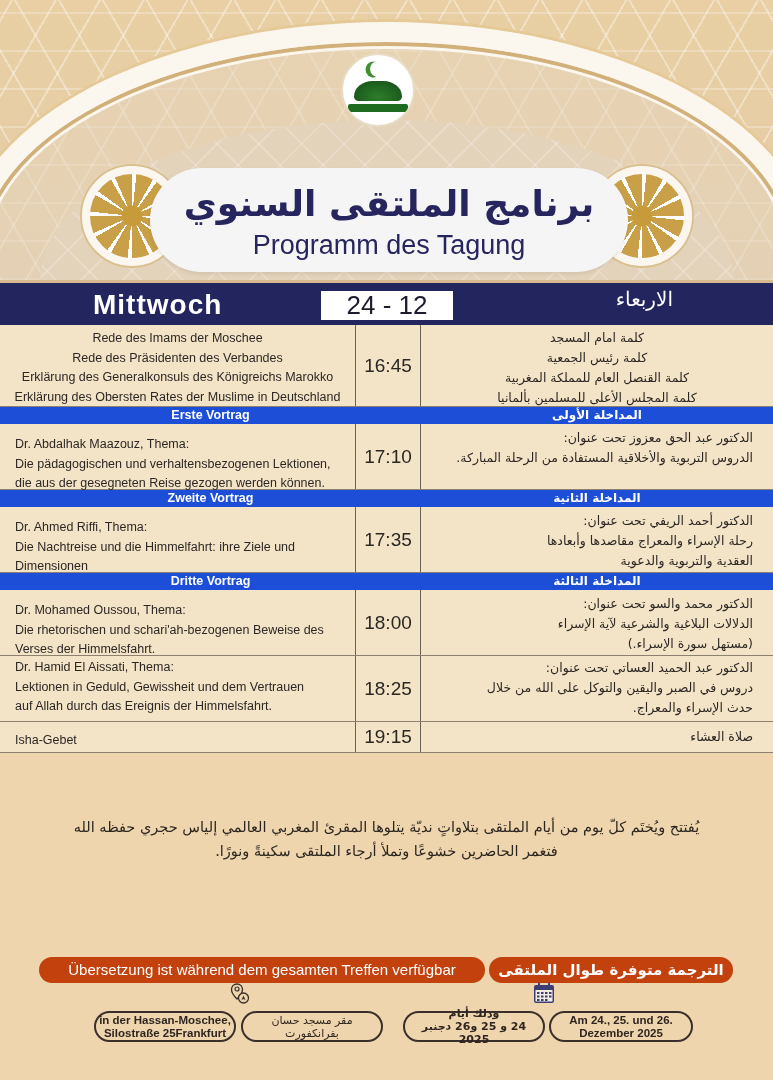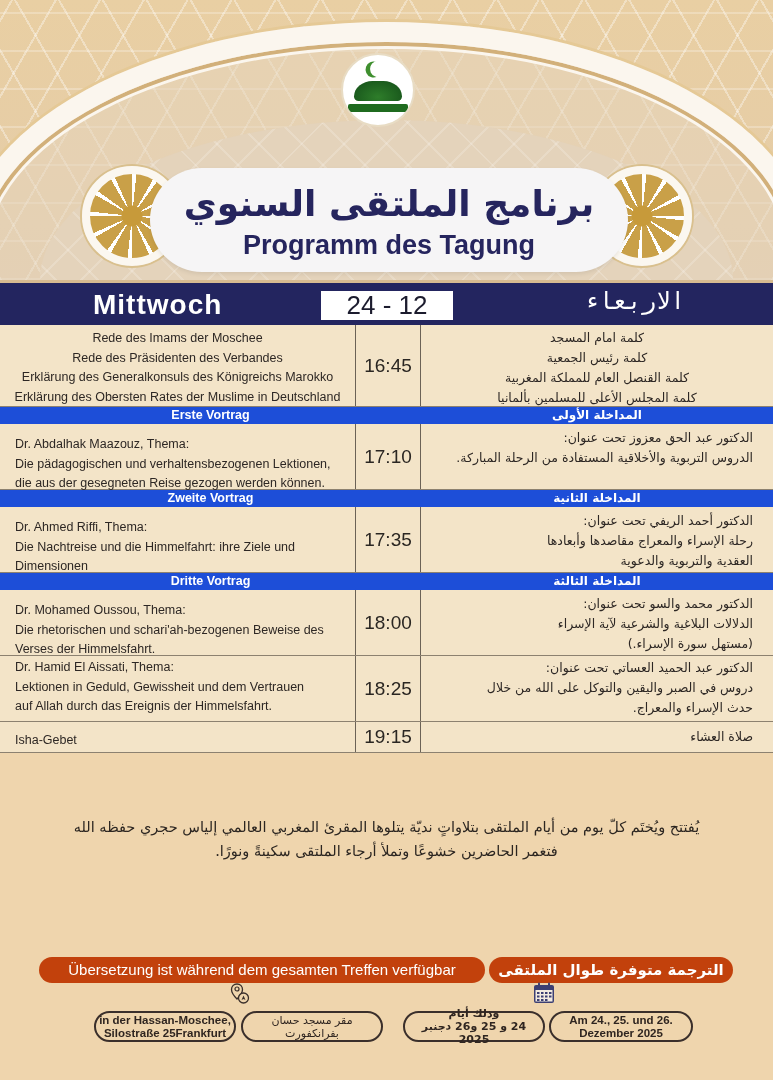--- a/index.html
+++ b/index.html
@@ -67,40 +67,40 @@
     background: #f6f5f6; border-radius: 52px;
     box-shadow: 0 2px 4px rgba(0,0,0,0.08);
     text-align: center;
   }
   .title-ar {
     font-family: "DejaVu Sans", sans-serif; font-weight: bold;
     font-size: 36px; color: #26255e; margin-top: 14px; line-height: 44px;
     direction: rtl;
   }
   .title-de {
-    font-weight: bold; font-size: 27px; color: #26255e; line-height: 34px; margin-top: 2px;
+    font-weight: normal; font-size: 27px; color: #26255e; line-height: 34px; margin-top: 2px;
   }
   
   .sched { position: absolute; left: 0; top: 280px; width: 773px; }
   .dayrow {
     height: 45px; background: #23255f; position: relative;
     border-top: 3px solid #d7bb90;
   }
   .day-de {
     position: absolute; left: 93px; top: 6px; font-size: 28px; font-weight: bold; color: #fff;
     letter-spacing: 1px;
   }
   .day-date {
     position: absolute; left: 321px; top: 8px; width: 132px; height: 29px;
     background: #fff; color: #1c1c2e; font-size: 26px; text-align: center; line-height: 29px;
     font-family: "Liberation Sans Narrow", "Liberation Sans", sans-serif;
   }
   .day-ar {
-    position: absolute; right: 88px; top: 4px; font-size: 24px; color: #fff;
-    font-family: Liberation Mono, monospace; direction: rtl;
+    position: absolute; right: 100px; top: 4px; font-size: 20px; color: #fff;
+    font-family: Liberation Serif, serif; direction: rtl;
   }
   .row {
     position: relative; display: flex; background: #f3e4c8;
     border-bottom: 1px solid #8c8170;
   }
   .row .cde {
     width: 356px; padding: 11px 6px 4px 15px; font-size: 12.5px; line-height: 19.5px;
     color: #2d2724; border-right: 1px solid #6b6256;
   }
   .row .cde.center { text-align: center; padding-left: 6px; }

